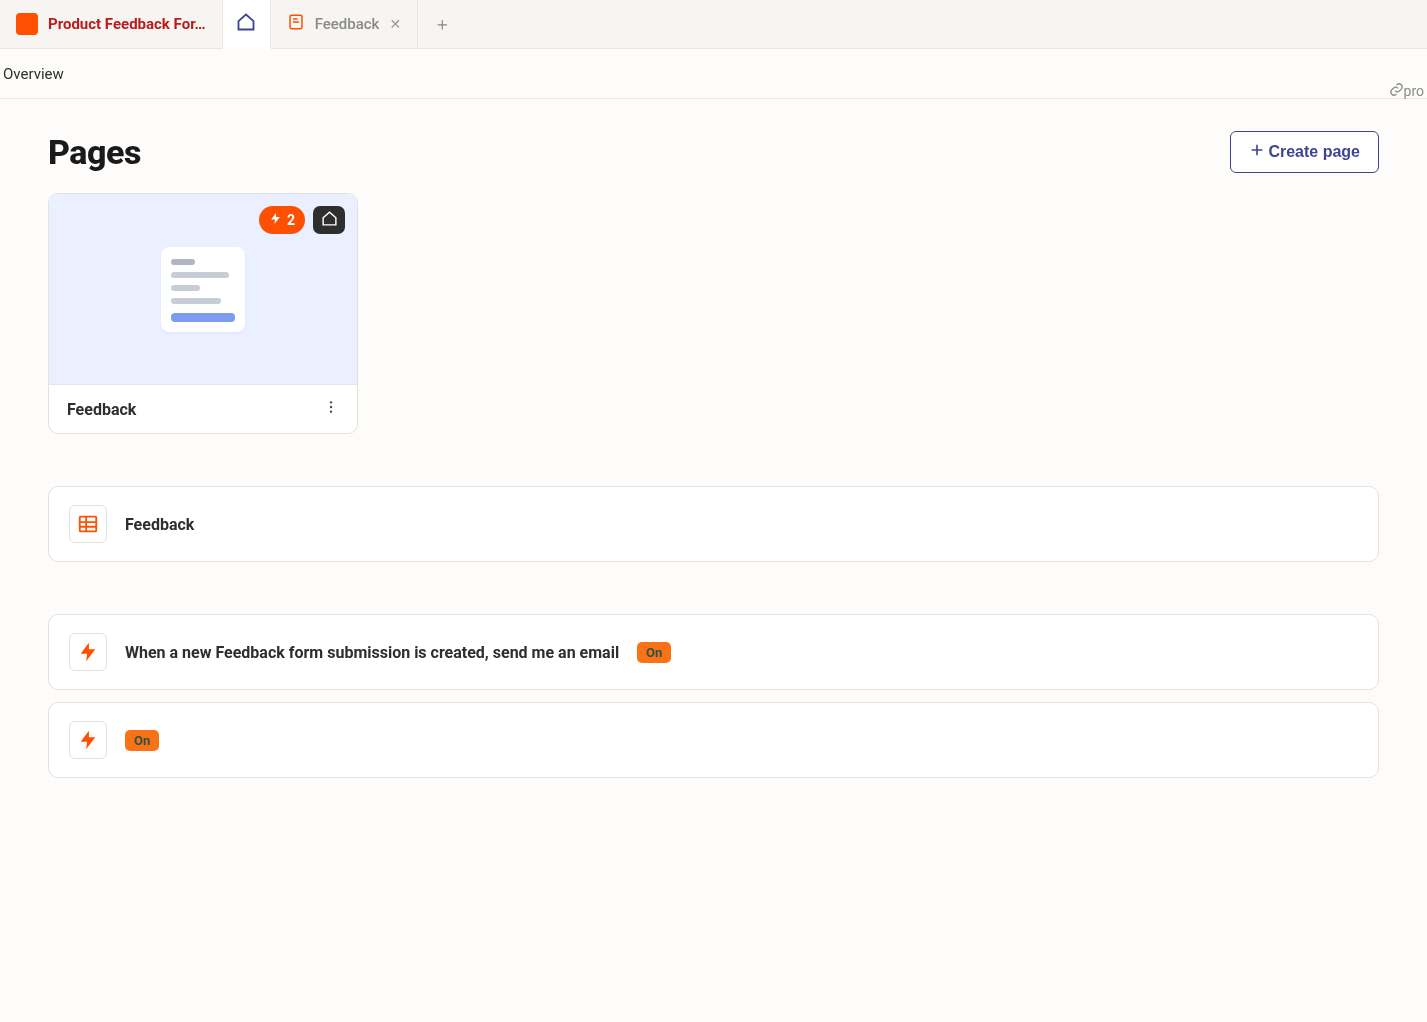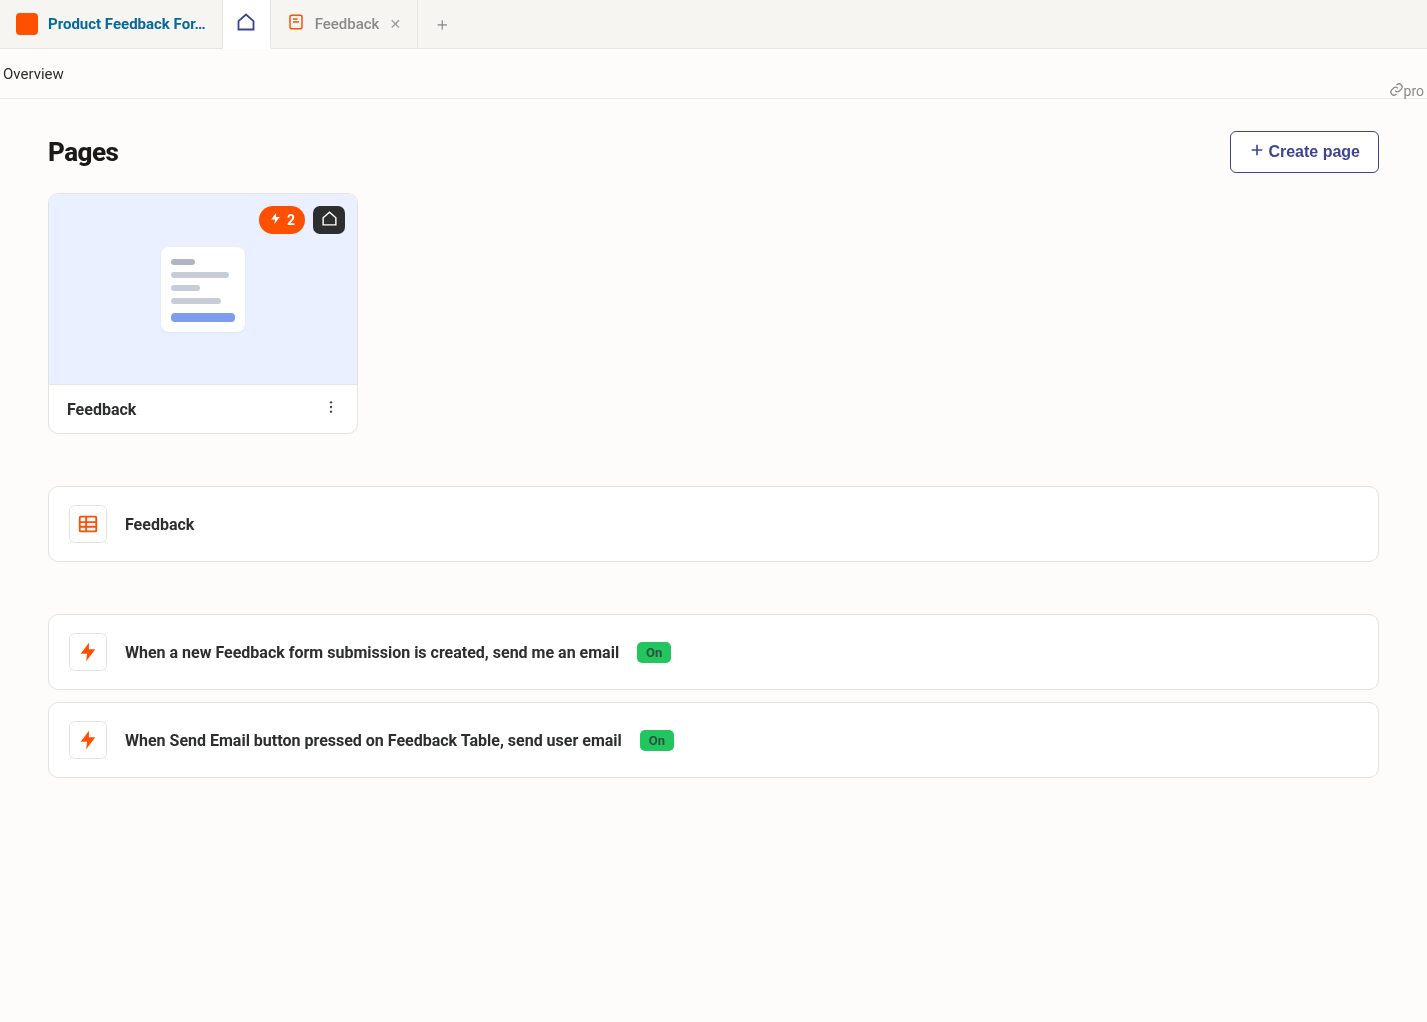--- a/index.html
+++ b/index.html
@@ -22,21 +22,21 @@
   align-items: center;
   gap: 10px;
   padding: 0 16px;
   border-right: 1px solid #e8e6e1;
   cursor: pointer;
   color: #6b6b6b;
   font-size: 15px;
 }
 .tab.project {
   background: #f7f5f2;
-  color: #0369a1;
+  color: #b91c1c;
   font-weight: 700;
   max-width: 260px;
 }
 .tab.project .title { white-space: nowrap; overflow: hidden; text-overflow: ellipsis; max-width: 180px; }
 .tab.home {
   background: #ffffff;
   width: 48px;
   justify-content: center;
   border-bottom: 2px solid #fff;
   margin-bottom: -1px;
@@ -58,21 +58,21 @@
   background: #fdfcfa;
   font-size: 15px;
 }
 .secbar .right { display: flex; align-items: center; color: #8a8a8a; font-size: 14px; overflow: hidden; margin-top: 34px; }
 
 
 .content { padding: 32px 48px; }
 .section { margin-bottom: 52px; }
 .section-head { display: flex; align-items: center; justify-content: space-between; margin-bottom: 20px; }
 .section h1 {
-  font-size: 26px;
+  font-size: 34px;
   font-weight: 800;
   letter-spacing: -0.5px;
   color: #1a1a1a;
 }
 .btn-outline {
   display: inline-flex;
   align-items: center;
   gap: 3px;
   border: 1px solid #3d4592;
   color: #3d4592;
@@ -144,21 +144,21 @@
   padding: 18px 20px; background: #fff; cursor: pointer;
   margin-bottom: 12px;
 }
 .row-icon {
   width: 38px; height: 38px; border: 1px solid #e4e2dd; border-radius: 6px;
   display: flex; align-items: center; justify-content: center; background:#fff;
 }
 .row-icon svg { width: 22px; height: 22px; }
 .row-title { font-weight: 700; font-size: 16px; }
 .status-badge {
-  background: #22c55e; color: #2d5243;
+  background: #f97316; color: #2d5243;
   font-weight: 700; font-size: 13px;
   padding: 3px 9px; border-radius: 5px;
 }
 </style>
 </head>
 <body>
 
 <div class="tabbar">
   <div class="tab project">
     <div class="sq-icon"></div>
@@ -277,18 +277,17 @@
       <div class="row-title">When a new Feedback form submission is created, send me an email</div>
       <div class="status-badge">On</div>
     </div>
 
     <div class="row-item">
       <div class="row-icon">
         <svg viewBox="0 0 24 24" fill="#ff4f00">
             <path d="M13 2 L4 14 H11 L10 22 L20 9 H13 Z"></path>
           </svg>
       </div>
-      <div class="row-title">When Send Email button pressed on Feedback Table, send user email</div>
       <div class="status-badge">On</div>
     </div>
   </div>
 
 </div>
 
 </body></html>

